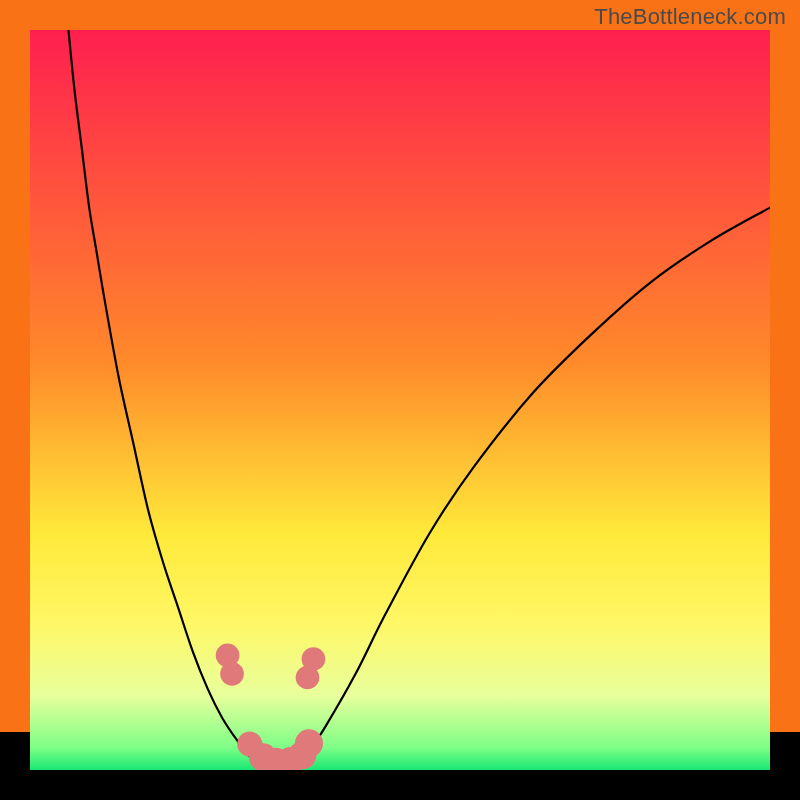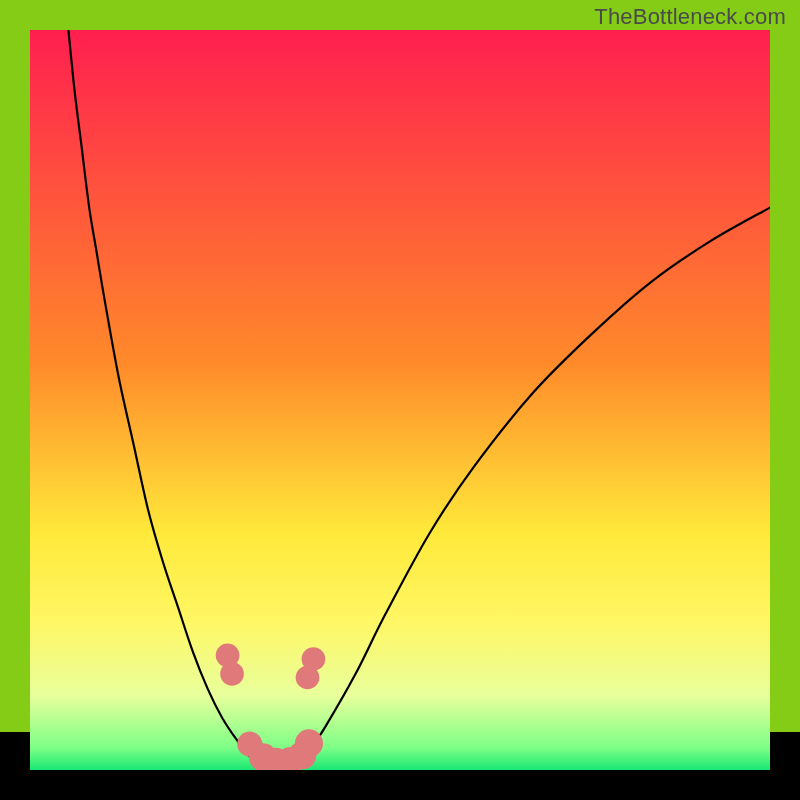--- a/index.html
+++ b/index.html
@@ -8,21 +8,21 @@
     width: 800px;
     height: 800px;
     background: #000;
     overflow: hidden;
     font-family: Arial, Helvetica, sans-serif;
   }
   .outer {
     width: 800px;
     height: 732px;
     position: relative;
-    background: #84cc16;
+    background: #f97316;
   }
   .plot {
     position: absolute;
     top: 30px;
     left: 30px;
     width: 740px;
     height: 740px;
     overflow: hidden;
   }
   .watermark {

